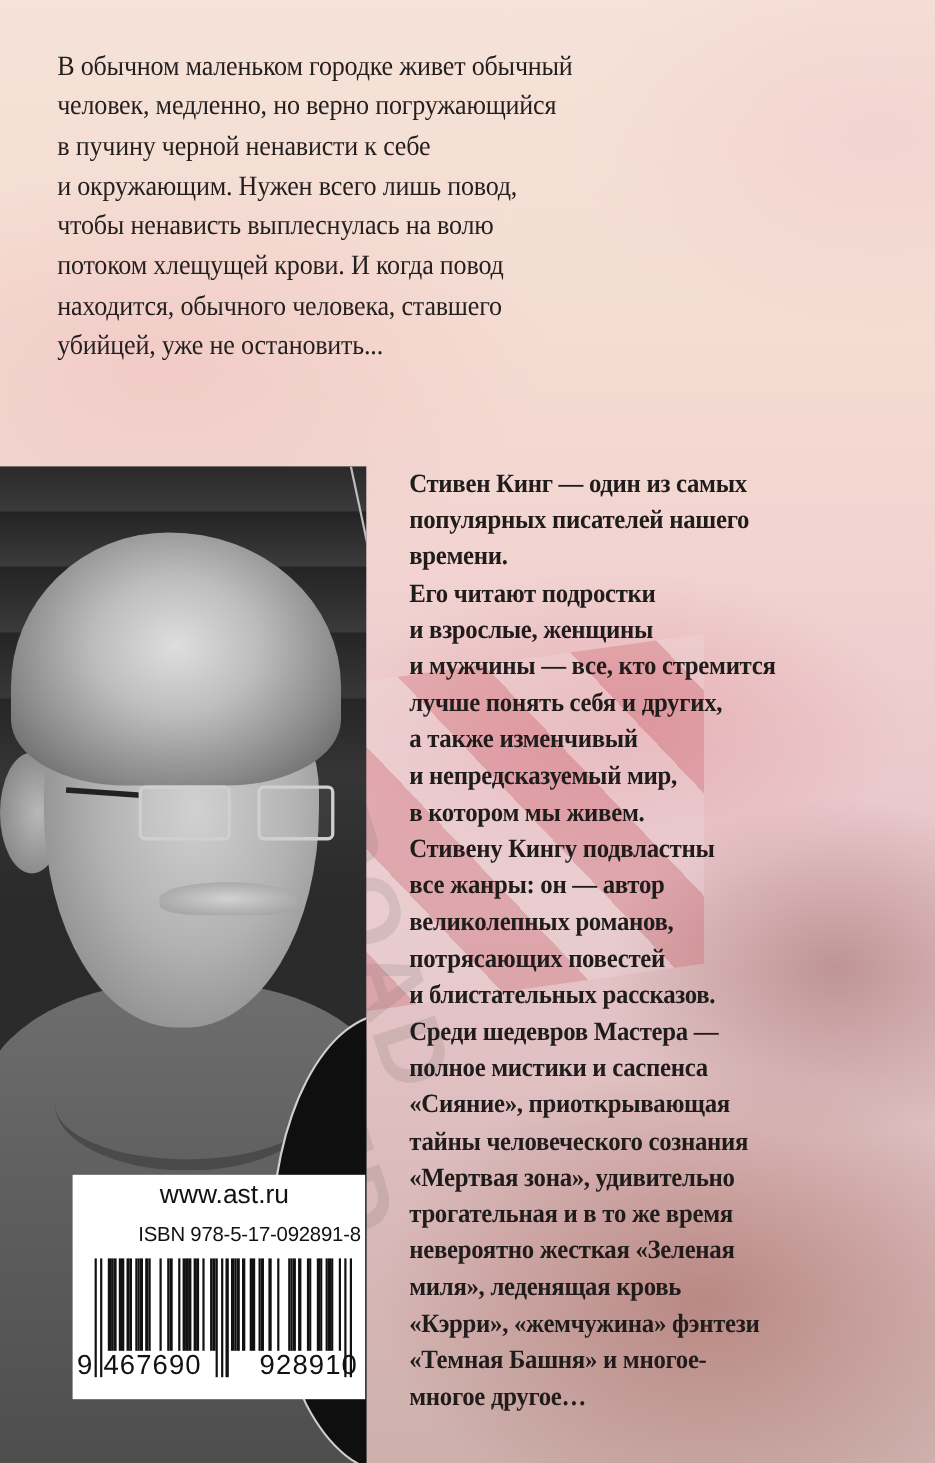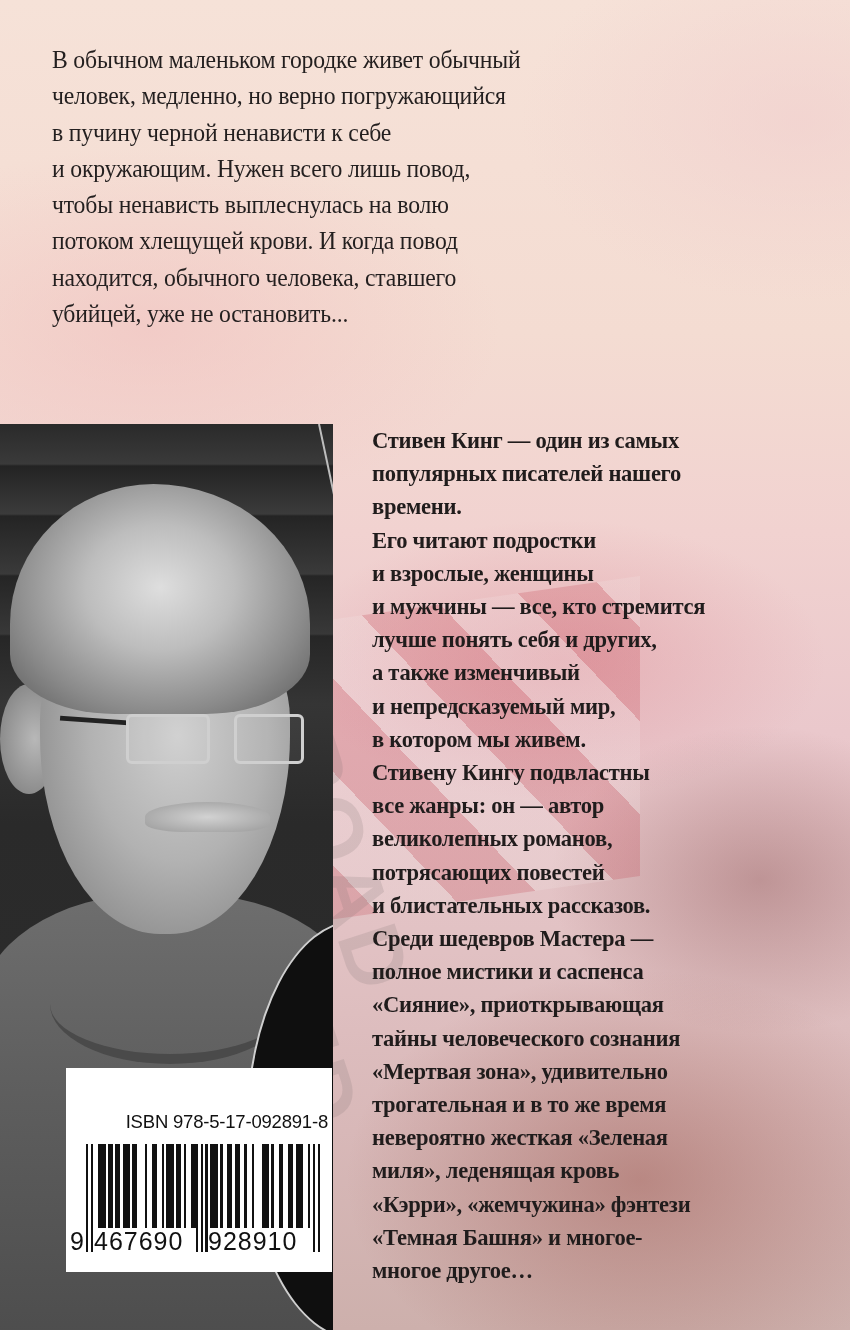--- a/index.html
+++ b/index.html
@@ -154,21 +154,21 @@
   .barcode-box .bars span {
     display: block; height: 84px; margin-right: 0;
   }
   .barcode-box .bars span.guard { height: 108px; }
   .barcode-box .digits {
     position: absolute; left: 4px; top: 158px; width: 258px; height: 30px;
     font-size: 25px; line-height: 30px;
   }
   .barcode-box .digits .d1 { position: absolute; left: 0; }
   .barcode-box .digits .d2 { position: absolute; left: 24px; letter-spacing: 1px; }
-  .barcode-box .digits .d3 { position: absolute; left: 138px; letter-spacing: 1px; }
+  .barcode-box .digits .d3 { position: absolute; left: 138px; letter-spacing: 1px; padding-left: 28px; }
 </style>
 </head>
 <body>
 
 <div class="bg-sign"></div>
 <div class="bg-sign-letters">ROAD CLOSED</div>
 
 <div class="intro">
   <span class="line">В обычном маленьком городке живет обычный</span>
   <span class="line">человек, медленно, но верно погружающийся</span>
@@ -217,20 +217,21 @@
   <span class="line">«Мертвая зона», удивительно</span>
   <span class="line">трогательная и в то же время</span>
   <span class="line">невероятно жесткая «Зеленая</span>
   <span class="line">миля», леденящая кровь</span>
   <span class="line">«Кэрри», «жемчужина» фэнтези</span>
   <span class="line">«Темная Башня» и многое-</span>
   <span class="line">многое другое…</span>
 </div>
 
 <div class="barcode-box">
+  <div class="url">www.ast.ru</div>
   <div class="isbn">ISBN 978-5-17-092891-8</div>
   <div class="bars" id="bars">
       <span class="guard" style="width: 2.44898px; background: rgb(17, 17, 17);"></span>
       <span class="guard" style="width: 2.44898px; background: transparent;"></span>
       <span class="guard" style="width: 2.44898px; background: rgb(17, 17, 17);"></span>
       <span class="" style="width: 2.44898px; background: transparent;"></span>
       <span class="" style="width: 2.44898px; background: transparent;"></span>
       <span class="" style="width: 2.44898px; background: rgb(17, 17, 17);"></span>
       <span class="" style="width: 2.44898px; background: rgb(17, 17, 17);"></span>
       <span class="" style="width: 2.44898px; background: rgb(17, 17, 17);"></span>

